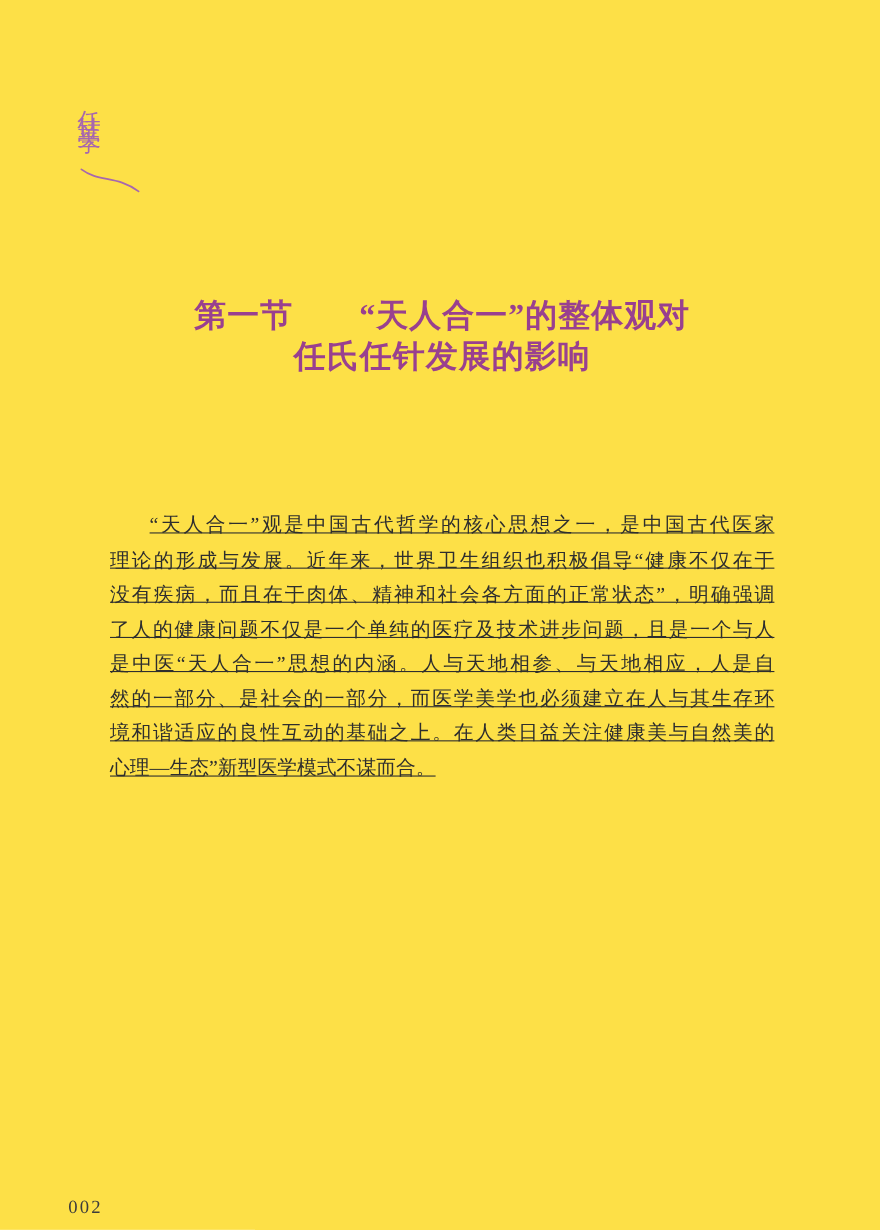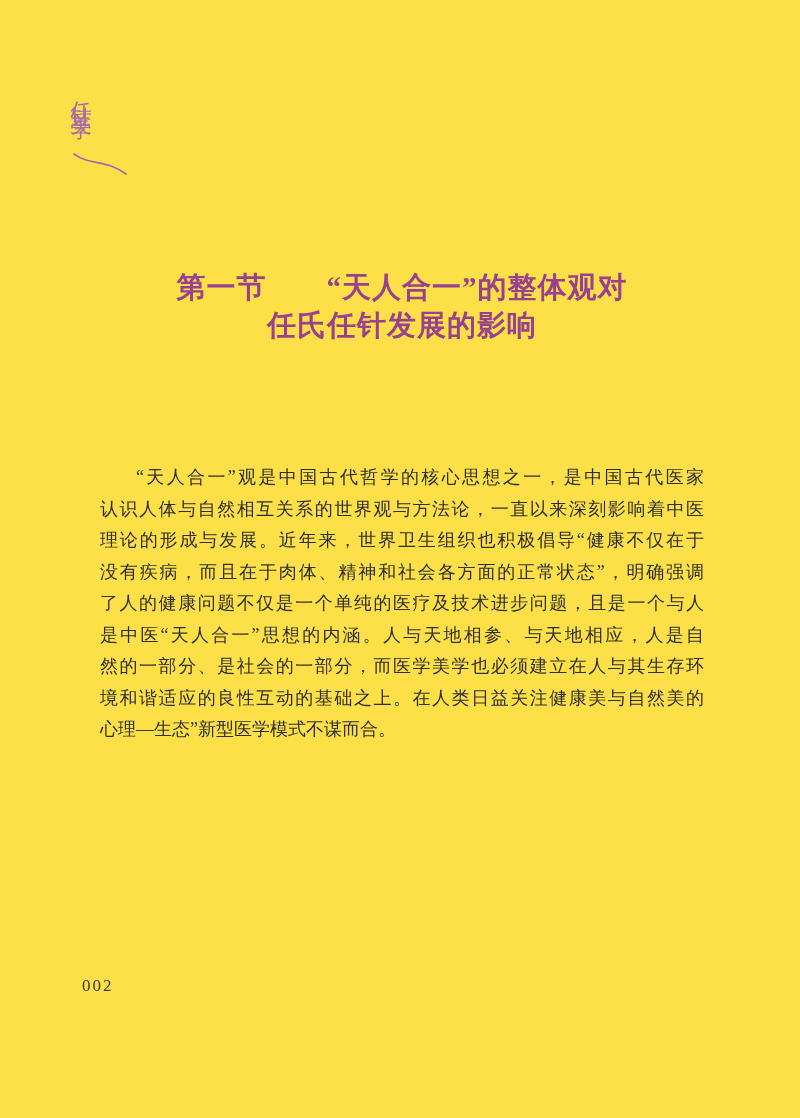--- a/index.html
+++ b/index.html
@@ -42,38 +42,37 @@
   }
   .section-heading .h-line { display: block; }
   .body-text {
     position: absolute;
     left: 100px;
     top: 462px;
     width: 604px;
     font-size: 18px;
     line-height: 31.5px;
   }
-  .para { margin: 0; padding: 0; }
+  .para { margin: 0; padding: 0; text-decoration: underline; }
   .line {
     display: block;
     text-align: justify;
     text-align-last: justify;
     text-justify: inter-character;
     white-space: normal;
   }
   .line.first { text-indent: 2em; }
   .line.last { text-align-last: left; }
   .page-number {
     position: absolute;
     left: 62px;
-    top: 976px;
+    top: 1088px;
     font-size: 17px;
     letter-spacing: 2px;
     color: #3c3c3c;
-    margin-left: 20px;
   }
 </style>
 </head>
 <body>
 
 <div class="page">
 
   <div class="spine-title" style="color: rgb(167, 103, 174);">任针美学</div>
 
   <svg class="spine-swash" width="90" height="48" viewBox="0 0 90 48" style="color: rgb(167, 103, 174);">
@@ -82,21 +81,20 @@
 
   <h1 class="section-heading" style="color: rgb(153, 64, 143);">
     <span class="h-line">第一节　　“天人合一”的整体观对</span>
     <span class="h-line">任氏任针发展的影响</span>
   </h1>
 
   <div class="body-text" style="color: rgb(46, 46, 46);">
 
     <p class="para">
       <span class="line first">“天人合一”观是中国古代哲学的核心思想之一，是中国古代医家</span>
-      <span class="line">认识人体与自然相互关系的世界观与方法论，一直以来深刻影响着中医</span>
       <span class="line">理论的形成与发展。近年来，世界卫生组织也积极倡导“健康不仅在于</span>
       <span class="line">没有疾病，而且在于肉体、精神和社会各方面的正常状态”，明确强调</span>
       <span class="line">了人的健康问题不仅是一个单纯的医疗及技术进步问题，且是一个与人</span>
       <span class="line">是中医“天人合一”思想的内涵。人与天地相参、与天地相应，人是自</span>
       <span class="line">然的一部分、是社会的一部分，而医学美学也必须建立在人与其生存环</span>
       <span class="line">境和谐适应的良性互动的基础之上。在人类日益关注健康美与自然美的</span>
       <span class="line last">心理—生态”新型医学模式不谋而合。</span>
     </p>
 
 

